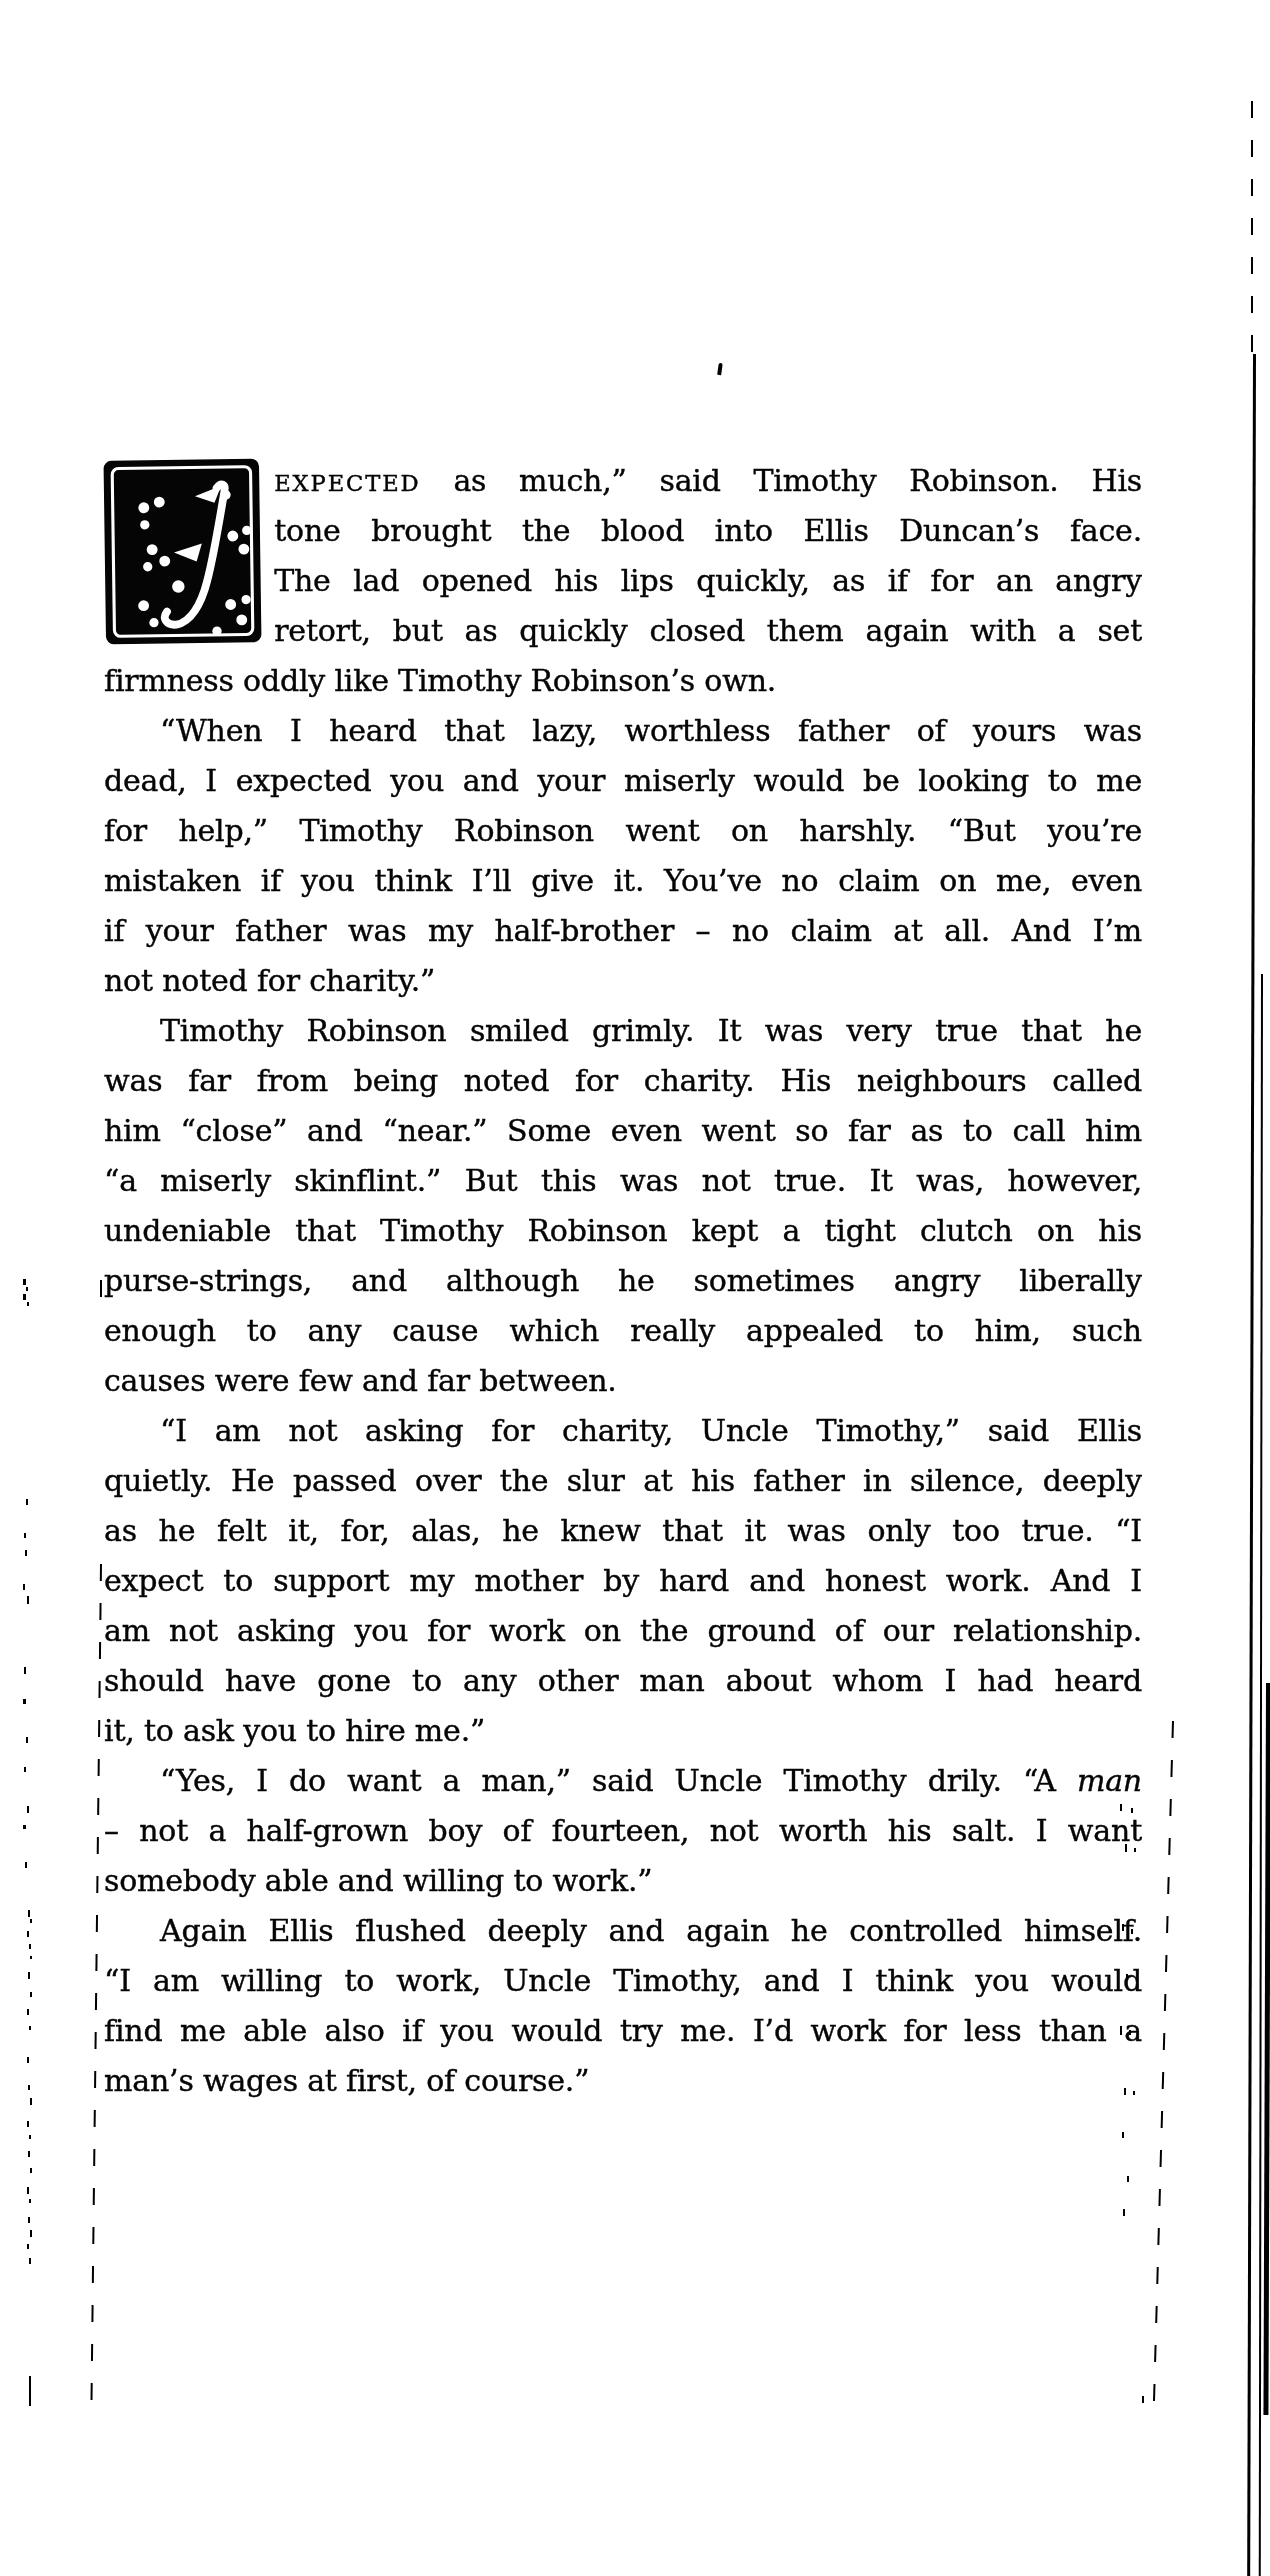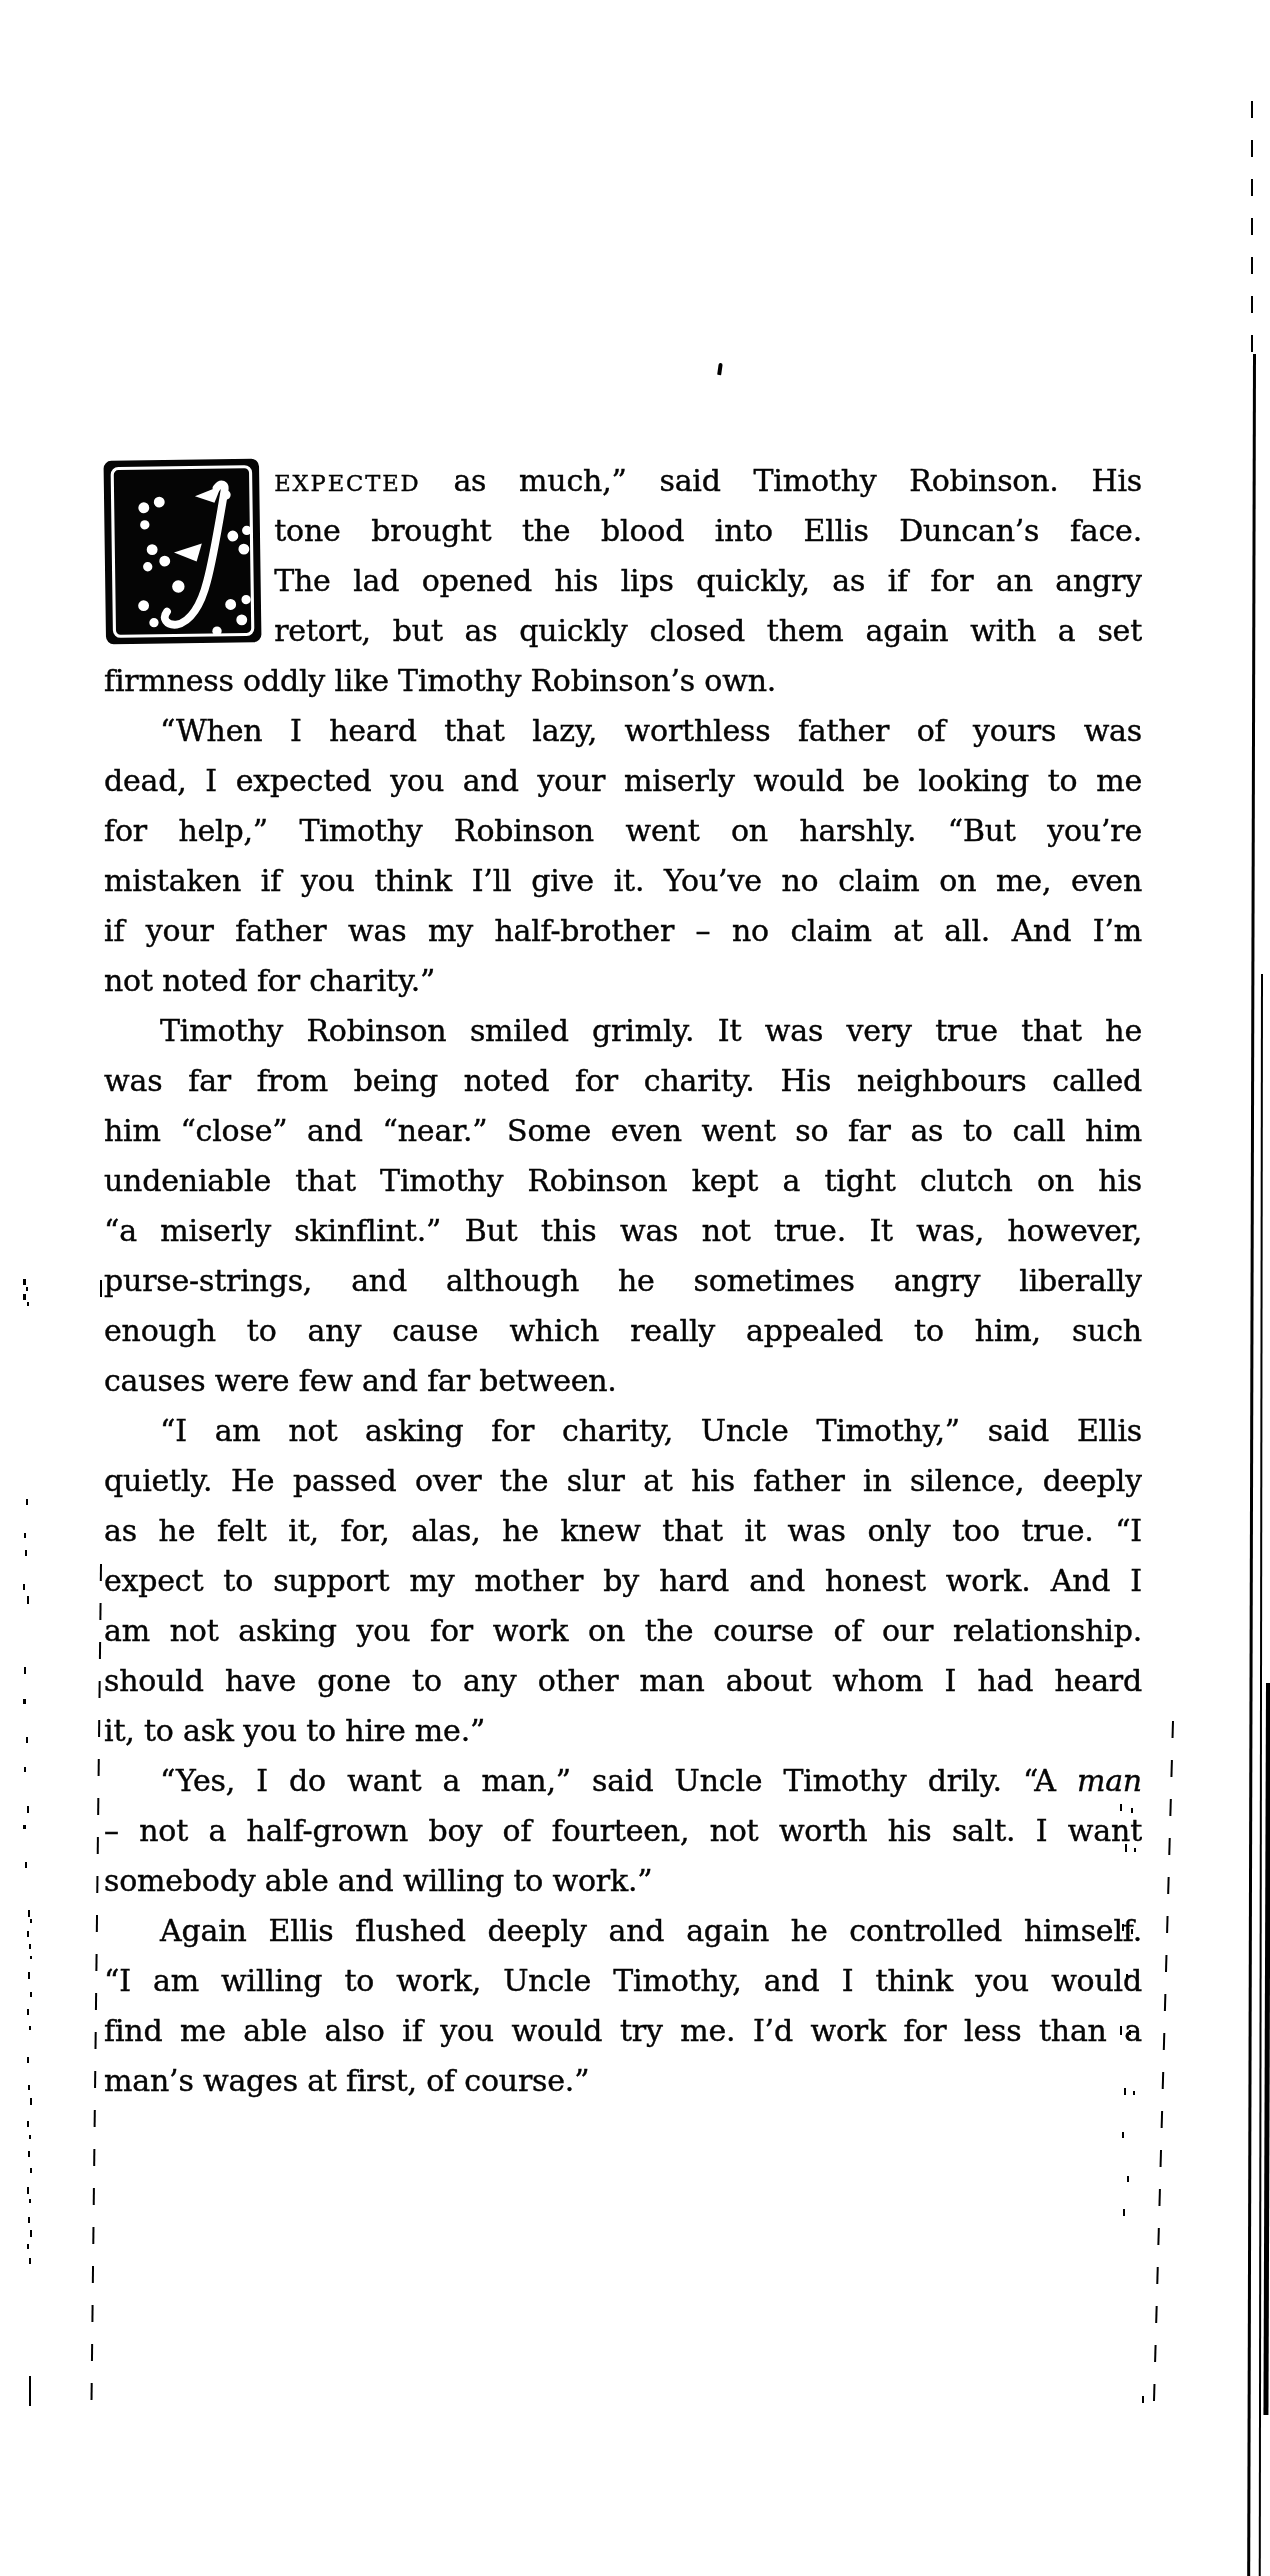--- a/index.html
+++ b/index.html
@@ -80,32 +80,32 @@
           <div class="line"><span class="seg-normal">dead, I expected you and your miserly would be looking to me</span></div>
           <div class="line"><span class="seg-normal">for help,” Timothy Robinson went on harshly. “But you’re</span></div>
           <div class="line"><span class="seg-normal">mistaken if you think I’ll give it. You’ve no claim on me, even</span></div>
           <div class="line"><span class="seg-normal">if your father was my half-brother – no claim at all. And I’m</span></div>
           <div class="line last"><span class="seg-normal">not noted for charity.”</span></div>
         </div>
         <div>
           <div class="line indent"><span class="seg-normal">Timothy Robinson smiled grimly. It was very true that he</span></div>
           <div class="line"><span class="seg-normal">was far from being noted for charity. His neighbours called</span></div>
           <div class="line"><span class="seg-normal">him “close” and “near.” Some even went so far as to call him</span></div>
+          <div class="line"><span class="seg-normal">“a miserly skinflint.” But this was not true. It was, however,</span></div>
           <div class="line"><span class="seg-normal">undeniable that Timothy Robinson kept a tight clutch on his</span></div>
-          <div class="line"><span class="seg-normal">“a miserly skinflint.” But this was not true. It was, however,</span></div>
           <div class="line"><span class="seg-normal">purse-strings, and although he sometimes angry liberally</span></div>
           <div class="line"><span class="seg-normal">enough to any cause which really appealed to him, such</span></div>
           <div class="line last"><span class="seg-normal">causes were few and far between.</span></div>
         </div>
         <div>
           <div class="line indent"><span class="seg-normal">“I am not asking for charity, Uncle Timothy,” said Ellis</span></div>
           <div class="line"><span class="seg-normal">quietly. He passed over the slur at his father in silence, deeply</span></div>
           <div class="line"><span class="seg-normal">as he felt it, for, alas, he knew that it was only too true. “I</span></div>
           <div class="line"><span class="seg-normal">expect to support my mother by hard and honest work. And I</span></div>
-          <div class="line"><span class="seg-normal">am not asking you for work on the course of our relationship.</span></div>
+          <div class="line"><span class="seg-normal">am not asking you for work on the ground of our relationship.</span></div>
           <div class="line"><span class="seg-normal">should have gone to any other man about whom I had heard</span></div>
           <div class="line last"><span class="seg-normal">it, to ask you to hire me.”</span></div>
         </div>
         <div>
           <div class="line indent"><span class="seg-normal">“Yes, I do want a man,” said Uncle Timothy drily. “A </span><span class="seg-italic">man</span></div>
           <div class="line"><span class="seg-normal">– not a half-grown boy of fourteen, not worth his salt. I want</span></div>
           <div class="line last"><span class="seg-normal">somebody able and willing to work.”</span></div>
         </div>
         <div>
           <div class="line indent"><span class="seg-normal">Again Ellis flushed deeply and again he controlled himself.</span></div>

